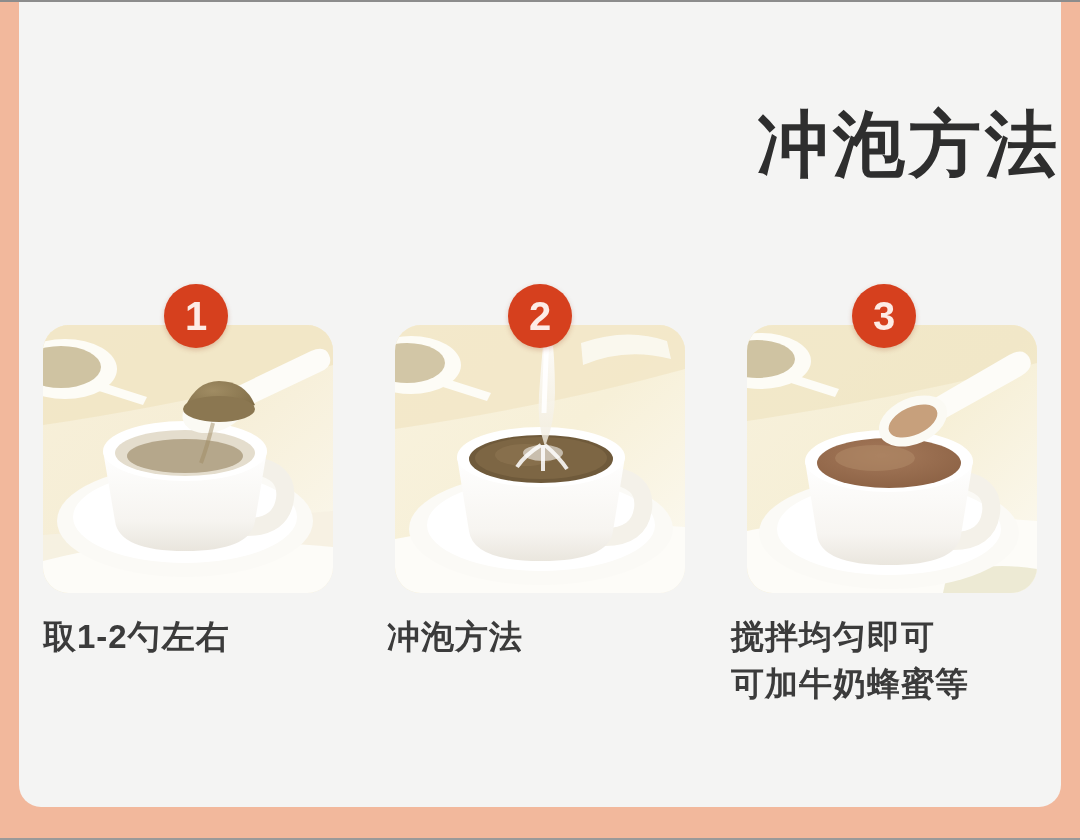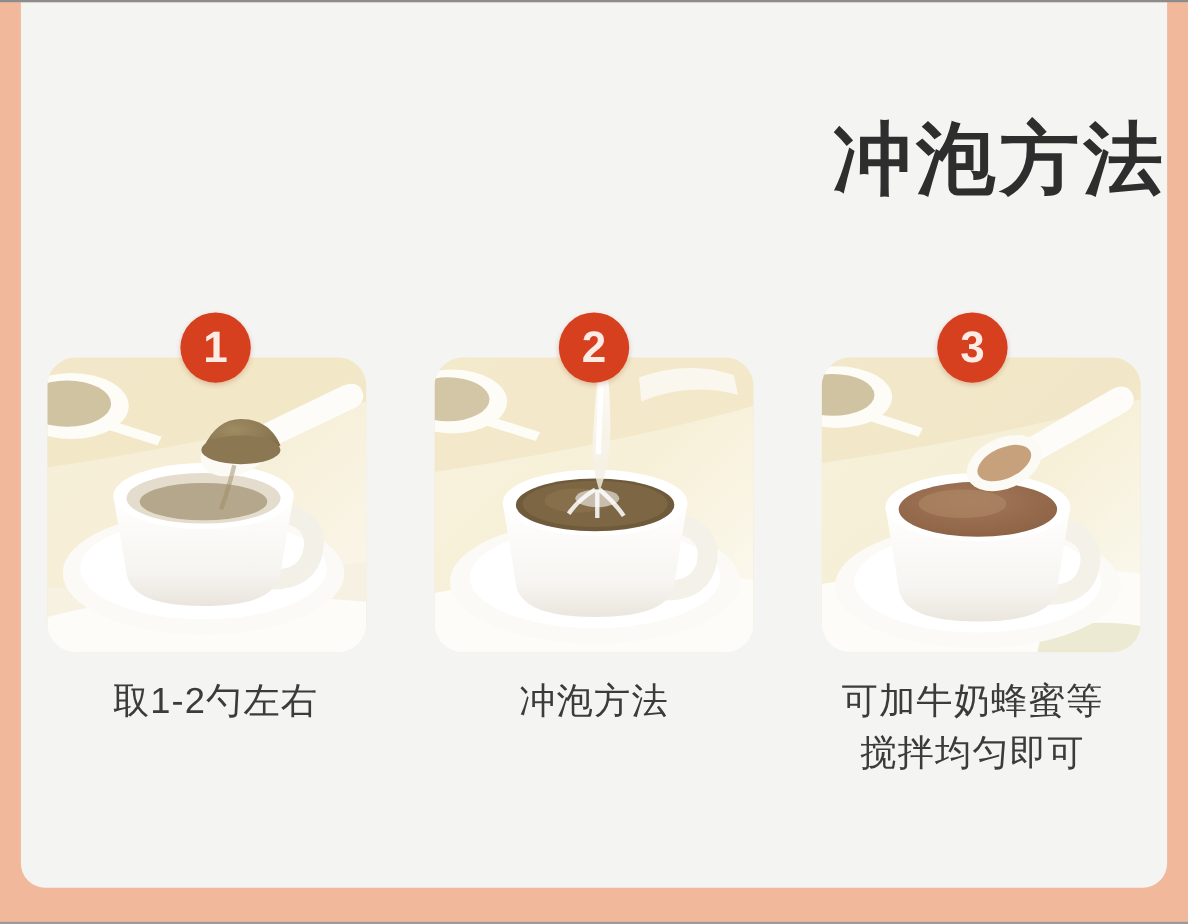--- a/index.html
+++ b/index.html
@@ -116,24 +116,23 @@
   .step:nth-child(3) .photo { left: 16px; }
 
   .photo svg { display: block; width: 100%; height: 100%; }
 
   
   .caption {
     position: absolute;
     top: 330px;
     left: 0;
     width: 306px;
-    text-align: center;
     color: #3b3b3b;
     font-size: 33px;
-    font-weight: 400;
+    font-weight: 700;
     line-height: 1.42;
     letter-spacing: 1px;
   }
   .caption .line { display: block; white-space: nowrap; }
 </style>
 </head>
 <body>
 
 <div id="page">
   <div id="card">
@@ -298,20 +297,20 @@
             <ellipse cx="142" cy="138" rx="72" ry="25" fill="url(#brew3)"></ellipse>
             <ellipse cx="128" cy="133" rx="40" ry="13" fill="#b08a67" opacity="0.55"></ellipse>
 
             <path d="M162 88 L262 30 q14 -8 20 2 q6 11 -8 19 L172 108 Z" fill="#fdfcf8"></path>
             <ellipse cx="166" cy="96" rx="36" ry="23" fill="#fbfaf4" transform="rotate(-24 166 96)"></ellipse>
             <ellipse cx="166" cy="96" rx="26" ry="14" fill="#c7a07c" transform="rotate(-24 166 96)"></ellipse>
           </svg>
         </div>
 
         <div class="caption">
+          <span class="line">搅拌均匀即可</span>
           <span class="line">可加牛奶蜂蜜等</span>
-          <span class="line">搅拌均匀即可</span>
         </div>
       </div>
 
     </div>
   </div>
 </div>
 
 </body></html>

